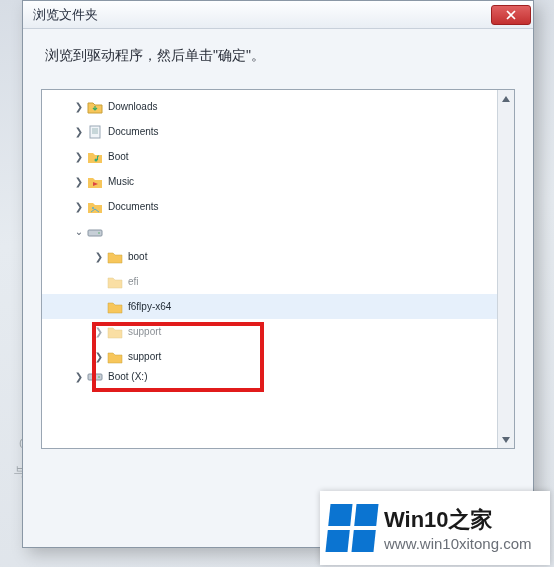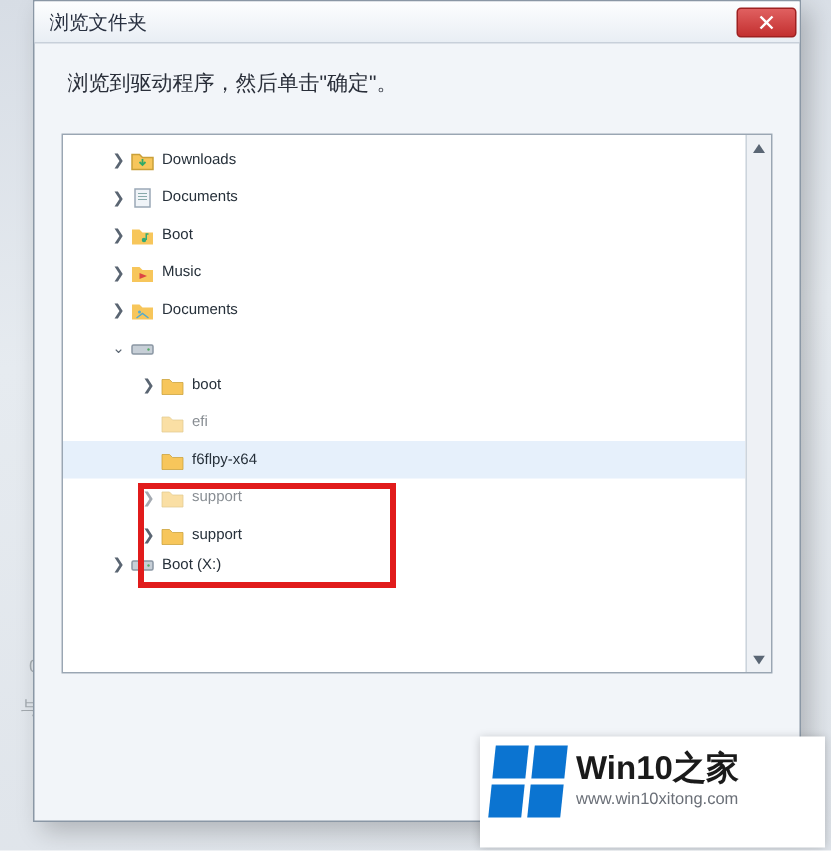--- a/index.html
+++ b/index.html
@@ -128,34 +128,34 @@
     font-size:13px; color:#25303b;
     cursor:pointer;
     padding:0 12px;
   }
   
   .watermark {
     position:absolute;
     right:4px; bottom:2px;
     width:230px; height:74px;
     background:#ffffff;
-    display:flex; align-items:flex-start;
+    display:flex; align-items:center;
     padding:6px 8px;
     box-shadow:0 0 6px rgba(0,0,0,.2);
   }
   .win-logo {
     width:48px; height:48px;
     display:grid; grid-template-columns:1fr 1fr; grid-template-rows:1fr 1fr;
     gap:4px; transform:skewX(-6deg);
     margin-right:8px;
   }
   .win-logo div { background:#0b74d1; }
   .wm-text { display:flex; flex-direction:column; }
   .wm-title { font-size:22px; font-weight:600; color:#1a1a1a; font-family:"Segoe UI",sans-serif; }
-  .wm-url { font-size:11px; color:#6a6f77; }
+  .wm-url { font-size:15px; color:#6a6f77; }
   .sub-opacity { opacity:.55; }
 </style>
 </head>
 <body>
 
 <div class="left-artifact">
   <div>0</div>
   <div>与</div>
 </div>
 

